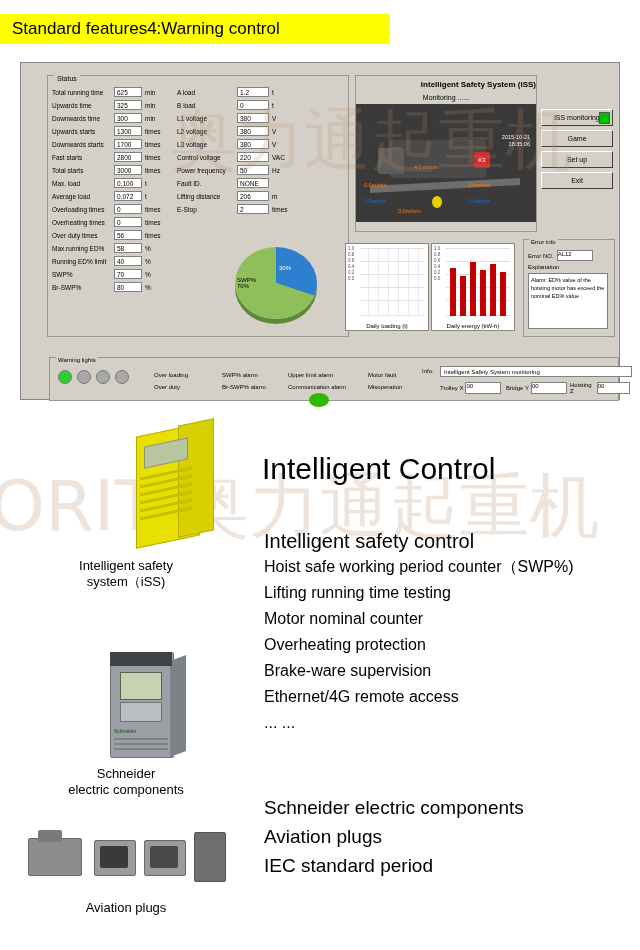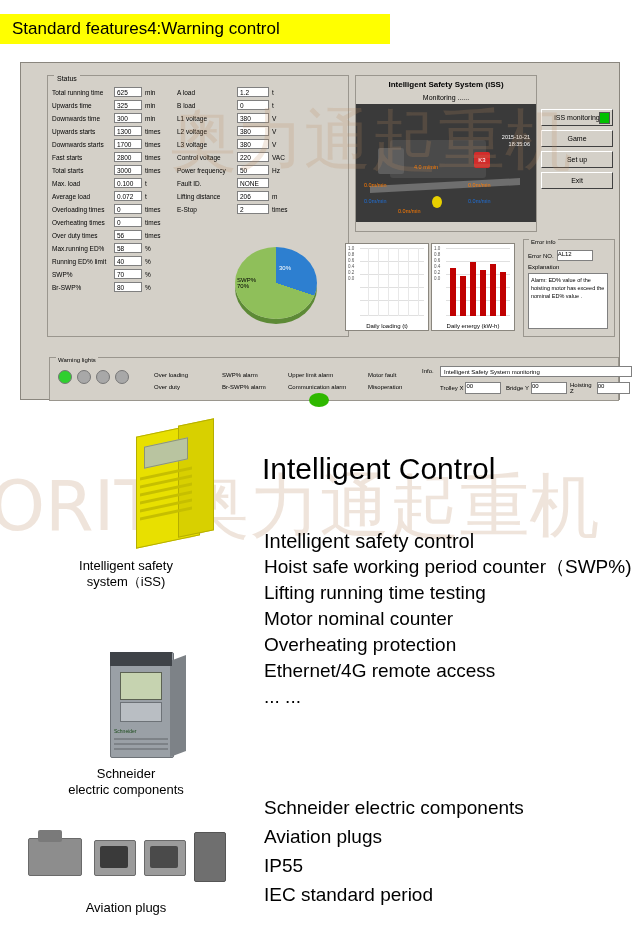--- a/index.html
+++ b/index.html
@@ -43,21 +43,21 @@
   }
   .row .unit{font-size:6.5px;color:#000;margin-left:3px;width:26px;}
   .col2 .lbl{width:60px;}
   .col2 .val{width:32px;}
   
   .iss-panel{
     position:absolute;left:330px;top:8px;width:180px;height:155px;
     background:#d4d0c8;border:1px solid #9a968e;
   }
   .iss-title{
-    position:absolute;left:0;top:4px;width:100%;text-align:center;
+    position:absolute;left:0;top:4px;width:100%;text-align:right;
     font-size:8px;color:#000;font-weight:bold;
   }
   .iss-sub{
     position:absolute;left:0;top:18px;width:100%;text-align:center;
     font-size:7px;color:#000;
   }
   .iss-date{
     position:absolute;right:6px;top:30px;font-size:5.5px;color:#ffffff;text-align:right;line-height:7px;
   }
   .hoist-img{
@@ -144,21 +144,21 @@
   
   .heading{
     position:absolute;left:262px;top:452px;font-size:30px;color:#000;
   }
   .subhead{
     position:absolute;left:264px;top:530px;font-size:20px;color:#000;
   }
   .bullets{
     position:absolute;left:264px;top:558px;width:372px;
   }
-  .bullets div{font-size:19px;color:#000;margin-bottom:9px;line-height:17px;}
+  .bullets div{font-size:16px;color:#000;margin-bottom:9px;line-height:17px;}
   .bottom-list{
     position:absolute;left:264px;top:796px;width:372px;
   }
   .bottom-list div{font-size:19px;color:#000;margin-bottom:5px;line-height:24px;}
   
   .cap{position:absolute;text-align:center;font-size:13px;color:#000;line-height:16px;}
   
   .iss-dev{position:absolute;left:118px;top:420px;width:110px;height:130px;}
   .iss-dev .body{
     position:absolute;left:18px;top:10px;width:62px;height:110px;background:#e8e000;
@@ -525,21 +525,21 @@
 </div>
 <div class="cap" style="left:20px;top:900px;width:212px;">Aviation plugs</div>
 
 <div class="heading">Intelligent Control</div>
 <div class="subhead">Intelligent safety control</div>
 <div class="bullets">
   <div>Hoist safe working period counter（SWP%)</div>
   <div>Lifting running time testing</div>
   <div>Motor nominal counter</div>
   <div>Overheating protection</div>
+  <div>Brake-ware supervision</div>
   <div>Ethernet/4G remote access</div>
   <div>... ...</div>
 </div>
 <div class="bottom-list">
   <div>Schneider electric components</div>
   <div>Aviation plugs</div>
-  <div>IP55</div>
   <div>IEC standard period</div>
 </div>
 
 </body></html>

